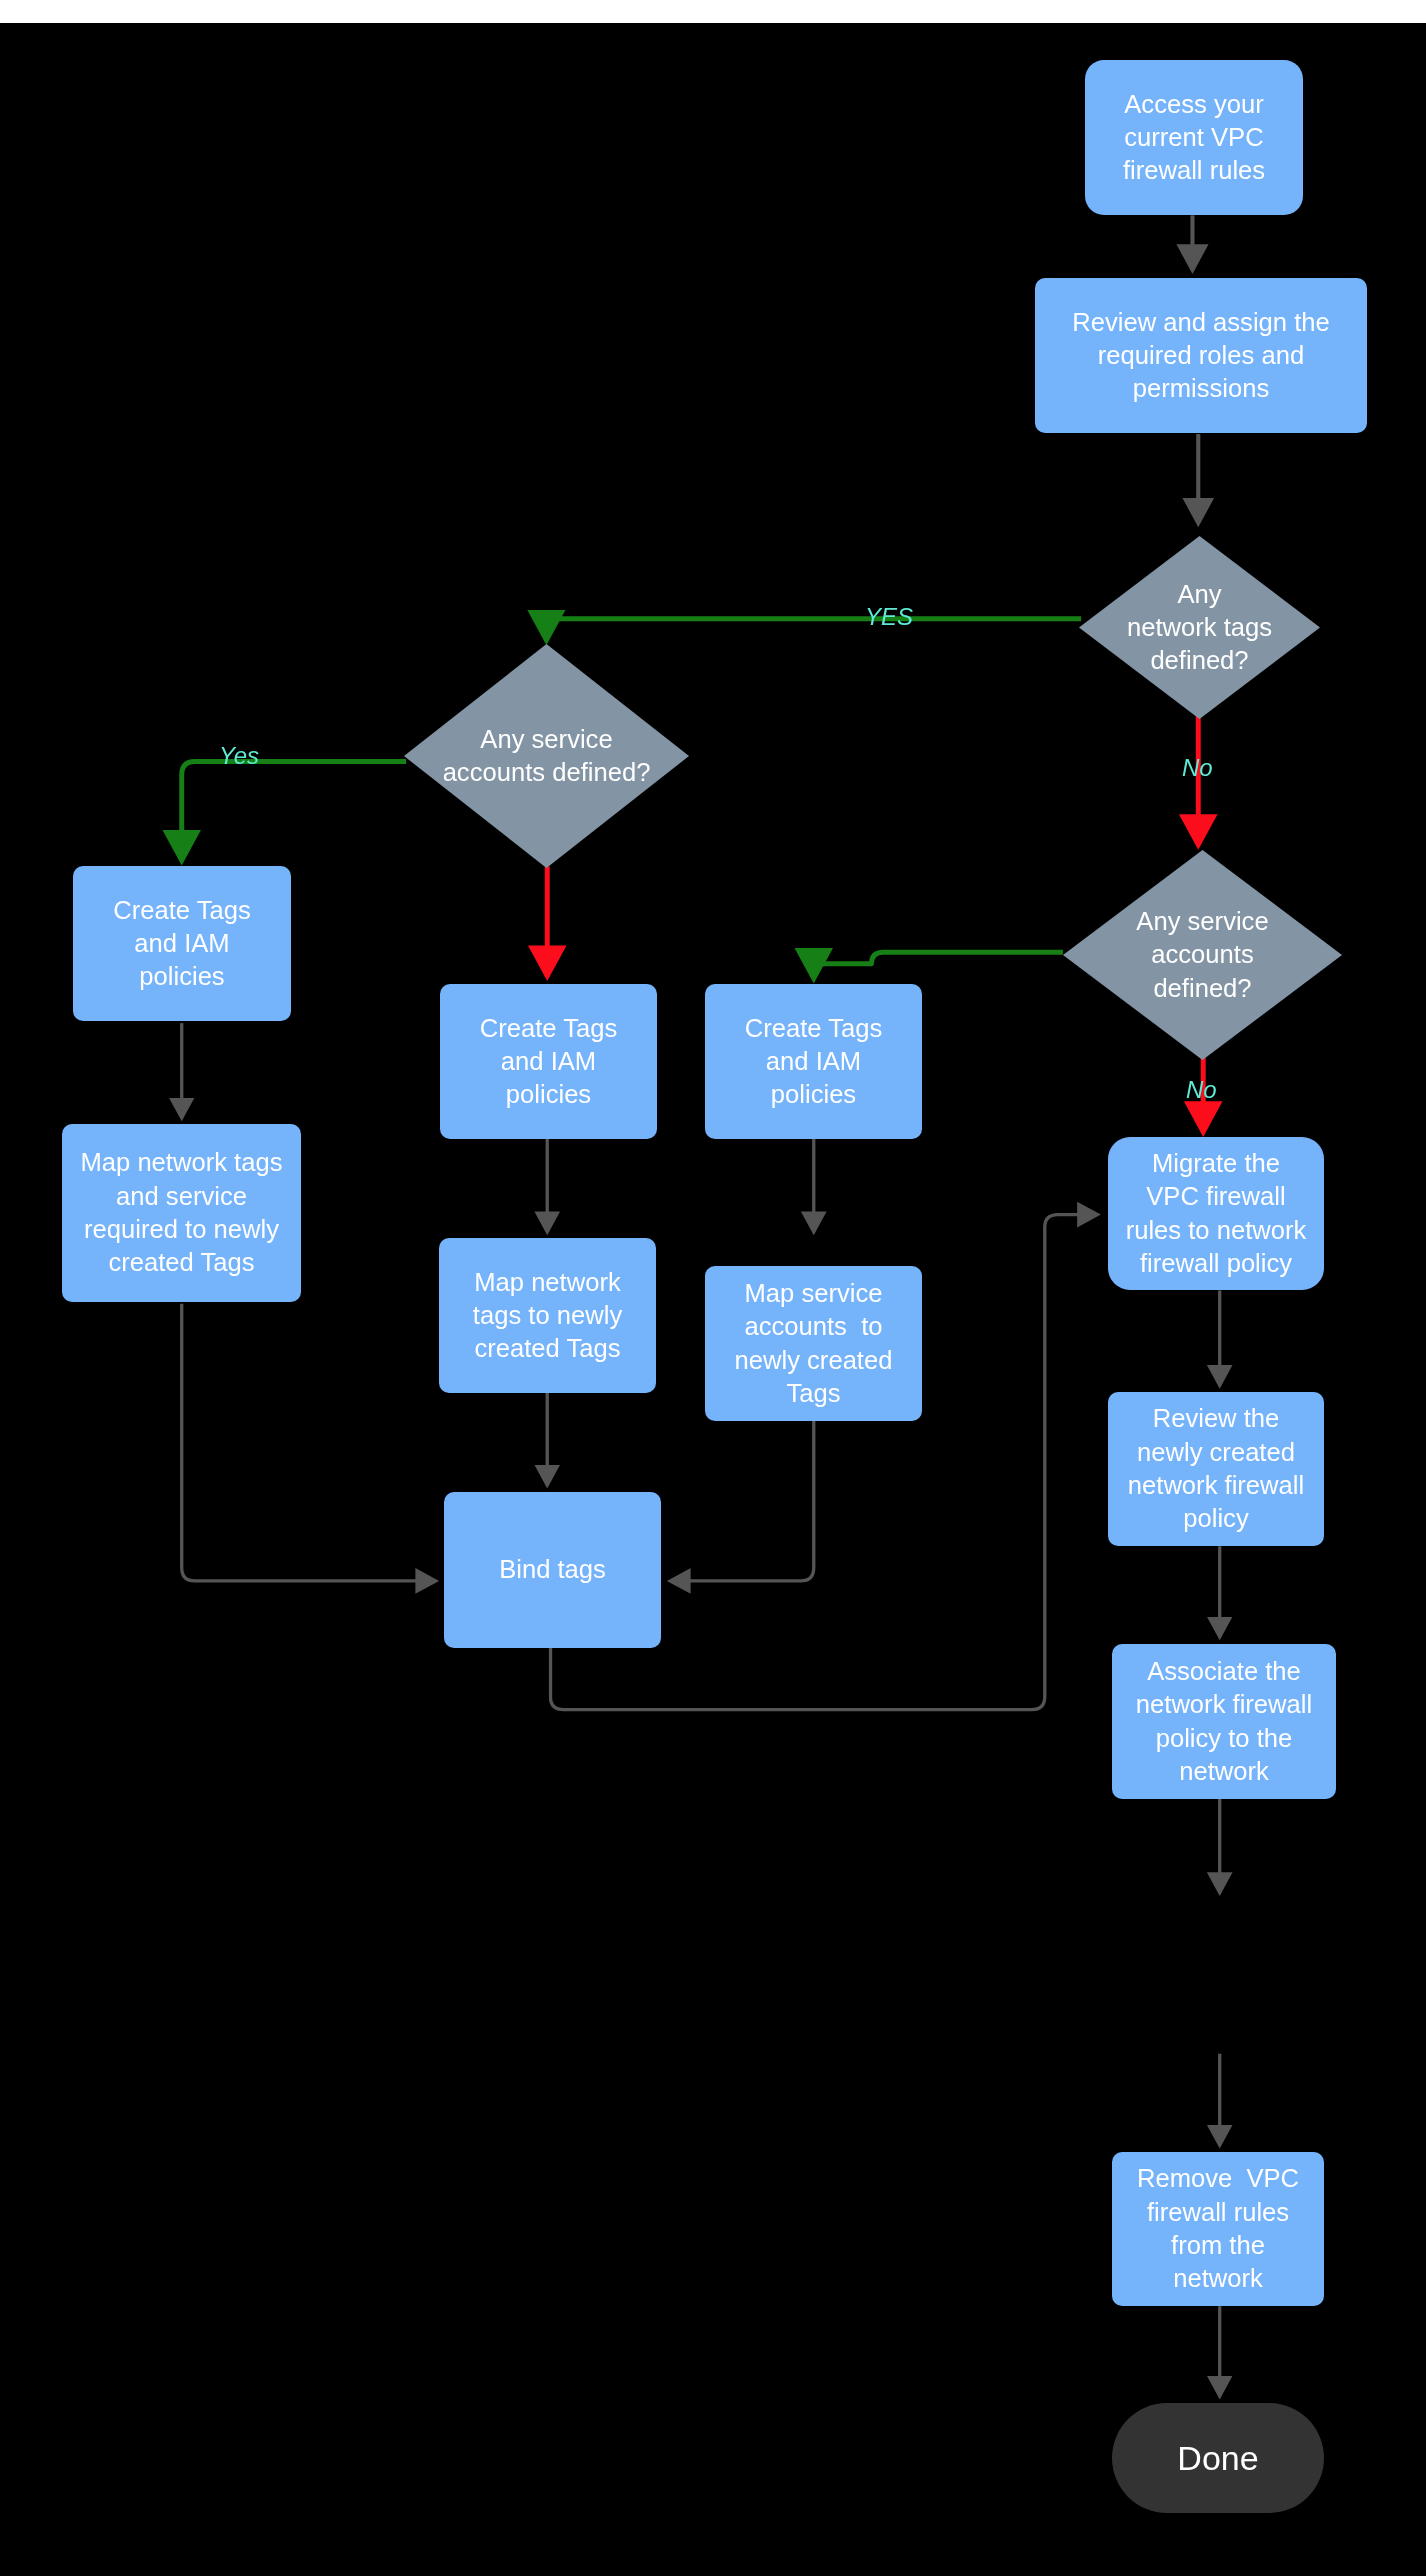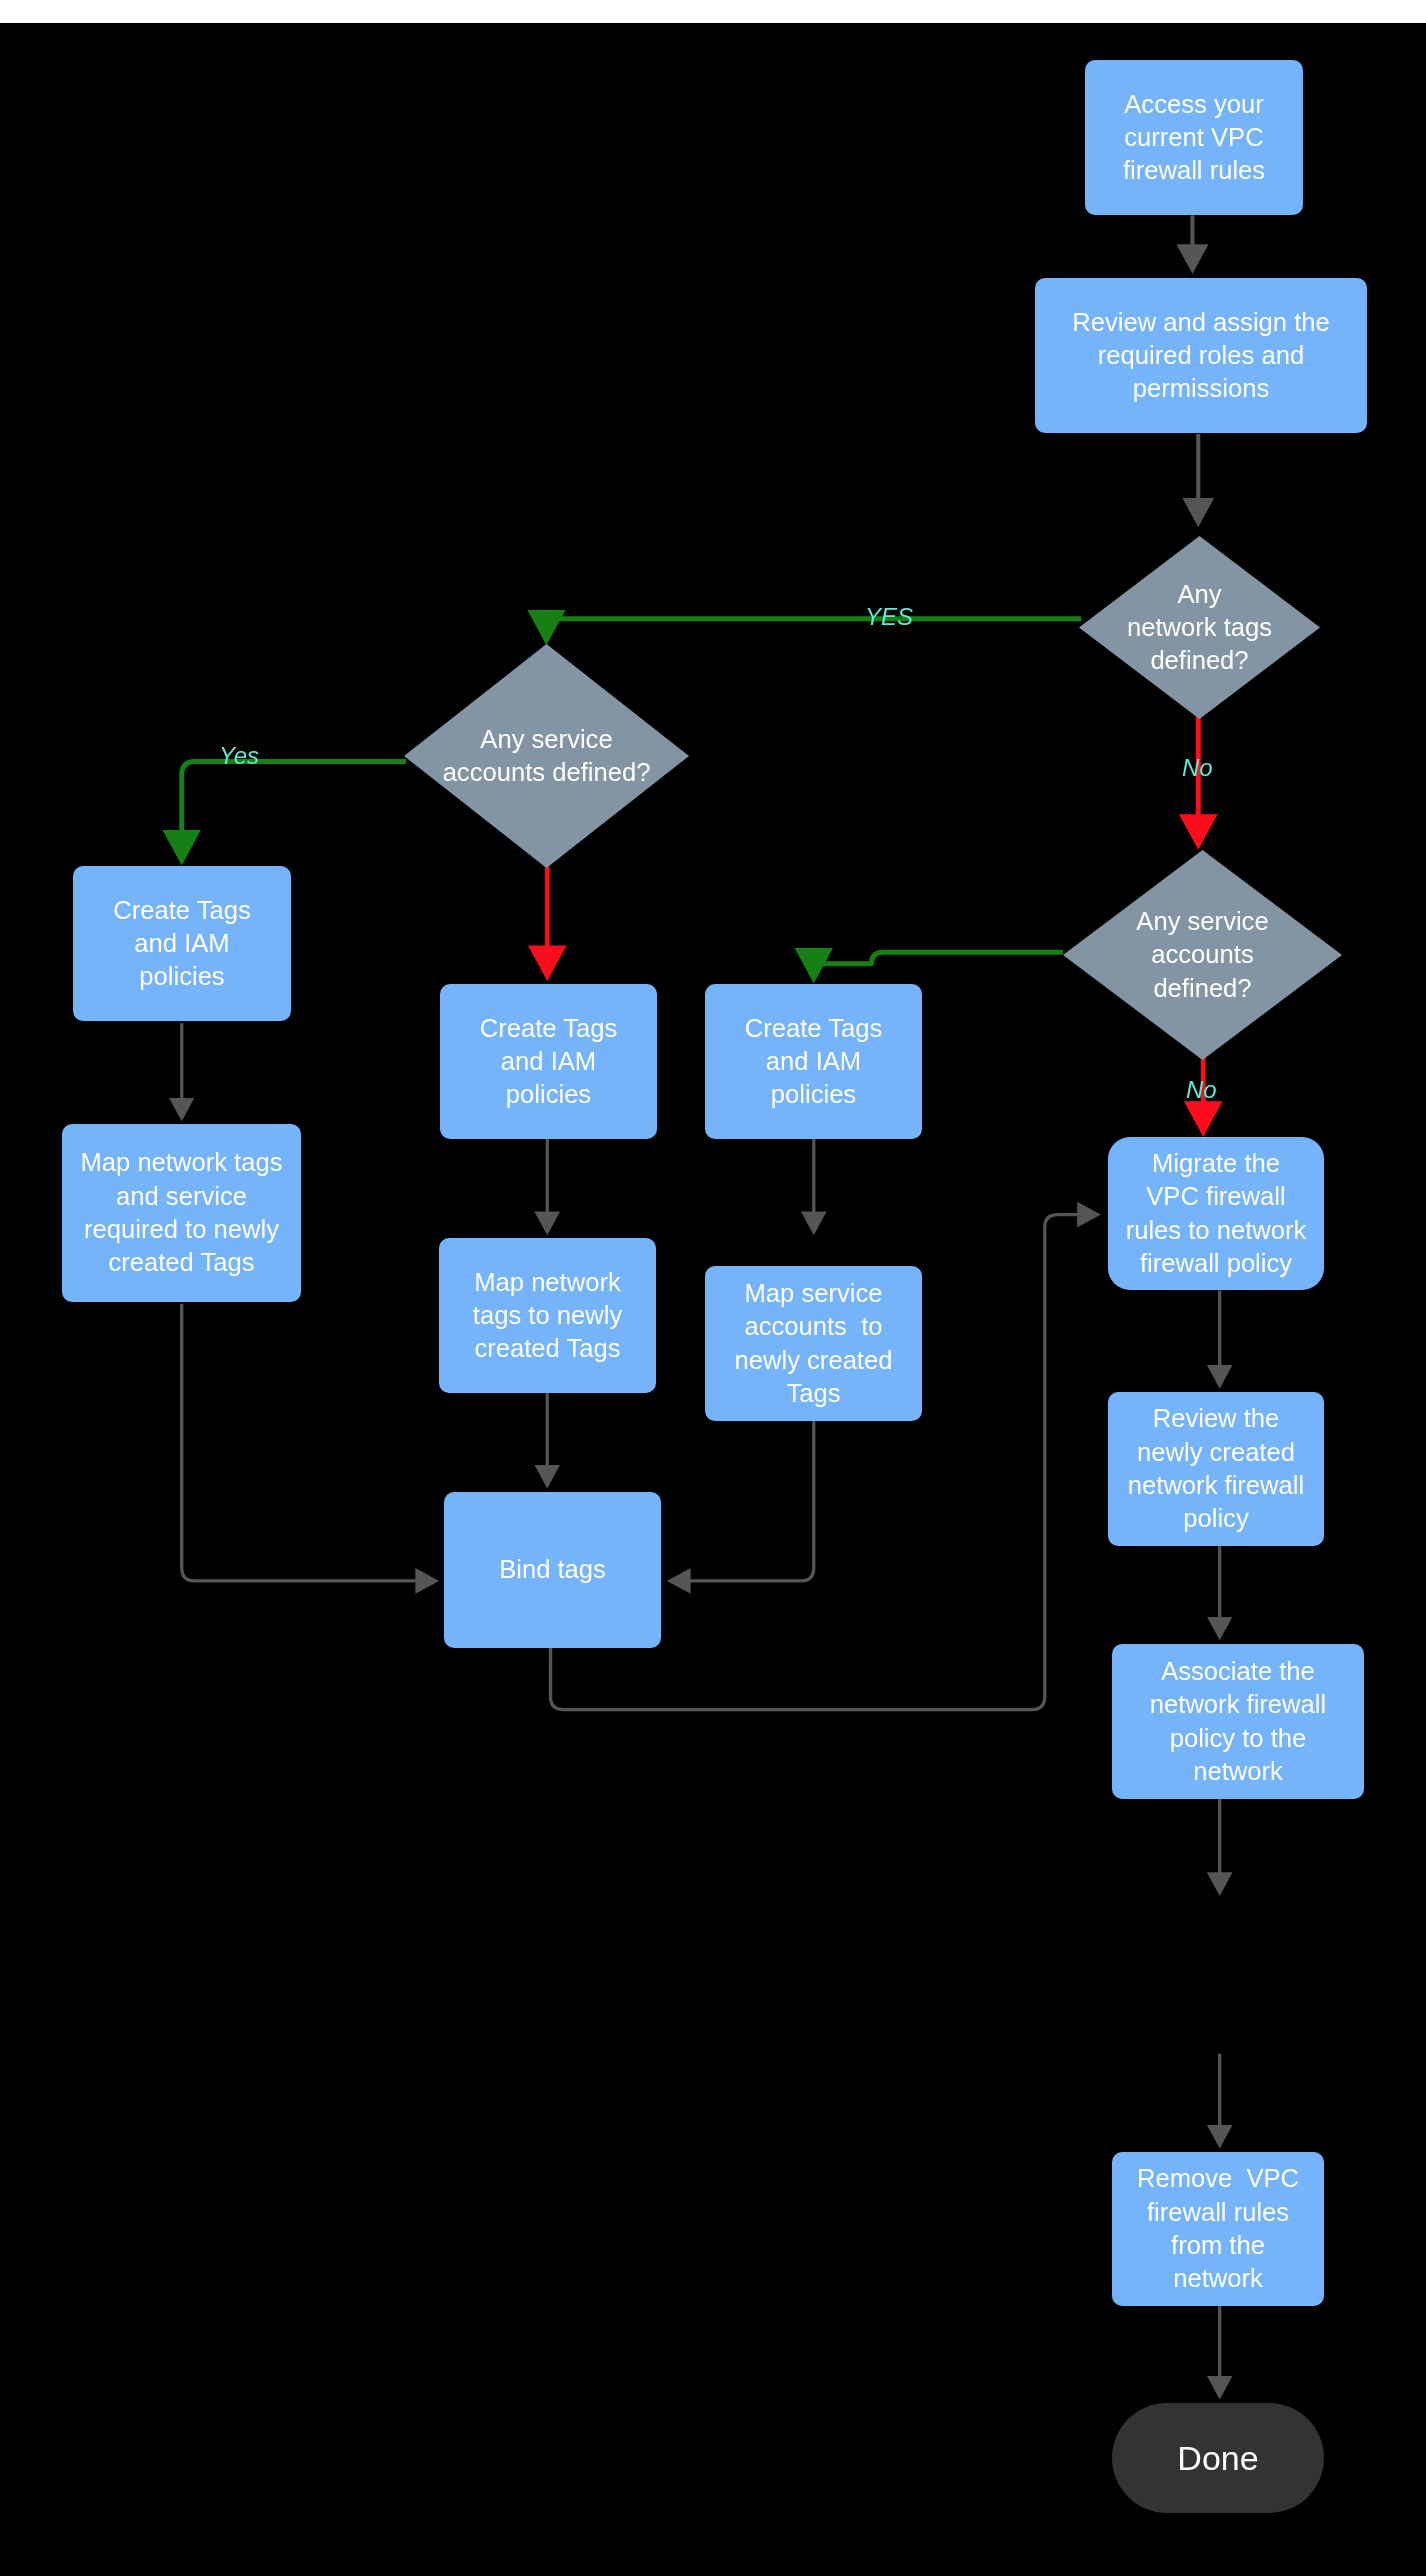--- a/index.html
+++ b/index.html
@@ -121,21 +121,21 @@
 
       <path d="M1478,2795 L1478,2904" stroke="#555555" stroke-width="4" marker-end="url(#ah-gray)"></path>
     </g>
   </svg>
 
   <div class="edge-label" style="left:865px;top:605px;">YES</div>
   <div class="edge-label" style="left:1182px;top:756px;">No</div>
   <div class="edge-label" style="left:219px;top:744px;">Yes</div>
   <div class="edge-label" style="left:1186px;top:1078px;">No</div>
 
-  <div class="node process" style="left:1085px;top:60px;width:218px;height:155px;">Access your
+  <div class="node process" style="left:1085px;top:60px;width:218px;height:155px;border-radius:19px;">Access your
 current VPC
 firewall rules</div>
 
   <div class="node process" style="left:1035px;top:278px;width:332px;height:155px;">Review and assign the
 required roles and
 permissions</div>
 
   <div class="node decision" style="left:1079px;top:536px;width:241px;height:183px;">
     <div class="dshape"></div>
     <div class="dtext">Any
@@ -187,21 +187,21 @@
   <div class="node process" style="left:1108px;top:1137px;width:216px;height:153px;border-radius:22px;">Migrate the
 VPC firewall
 rules to network
 firewall policy</div>
 
   <div class="node process" style="left:1108px;top:1392px;width:216px;height:154px;">Review the
 newly created
 network firewall
 policy</div>
 
-  <div class="node process" style="left:1112px;top:1644px;width:252px;height:155px;">Associate the
+  <div class="node process" style="left:1112px;top:1644px;width:224px;height:155px;">Associate the
 network firewall
 policy to the
 network</div>
 
 
   <div class="node process" style="left:1112px;top:2152px;width:212px;height:154px;">Remove  VPC
 firewall rules
 from the
 network</div>
 

